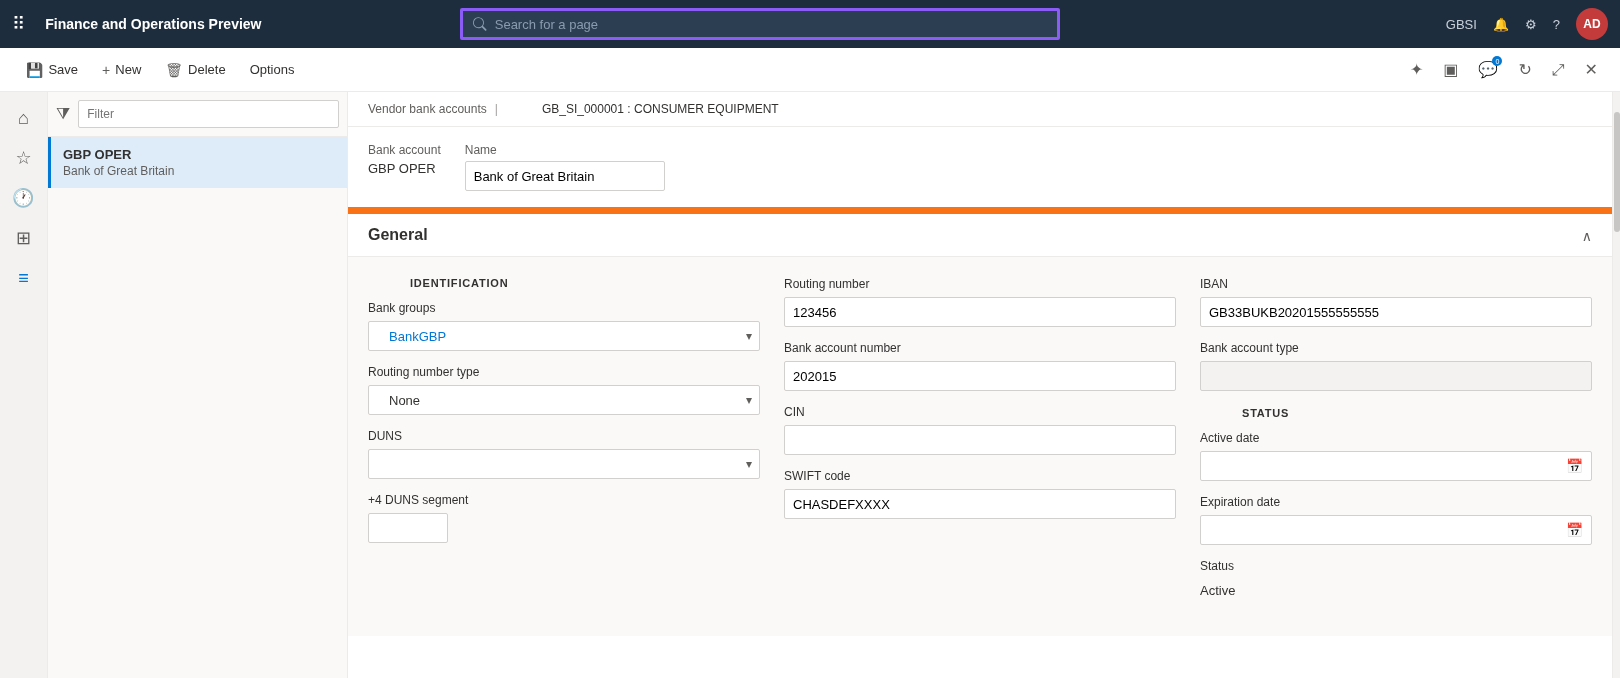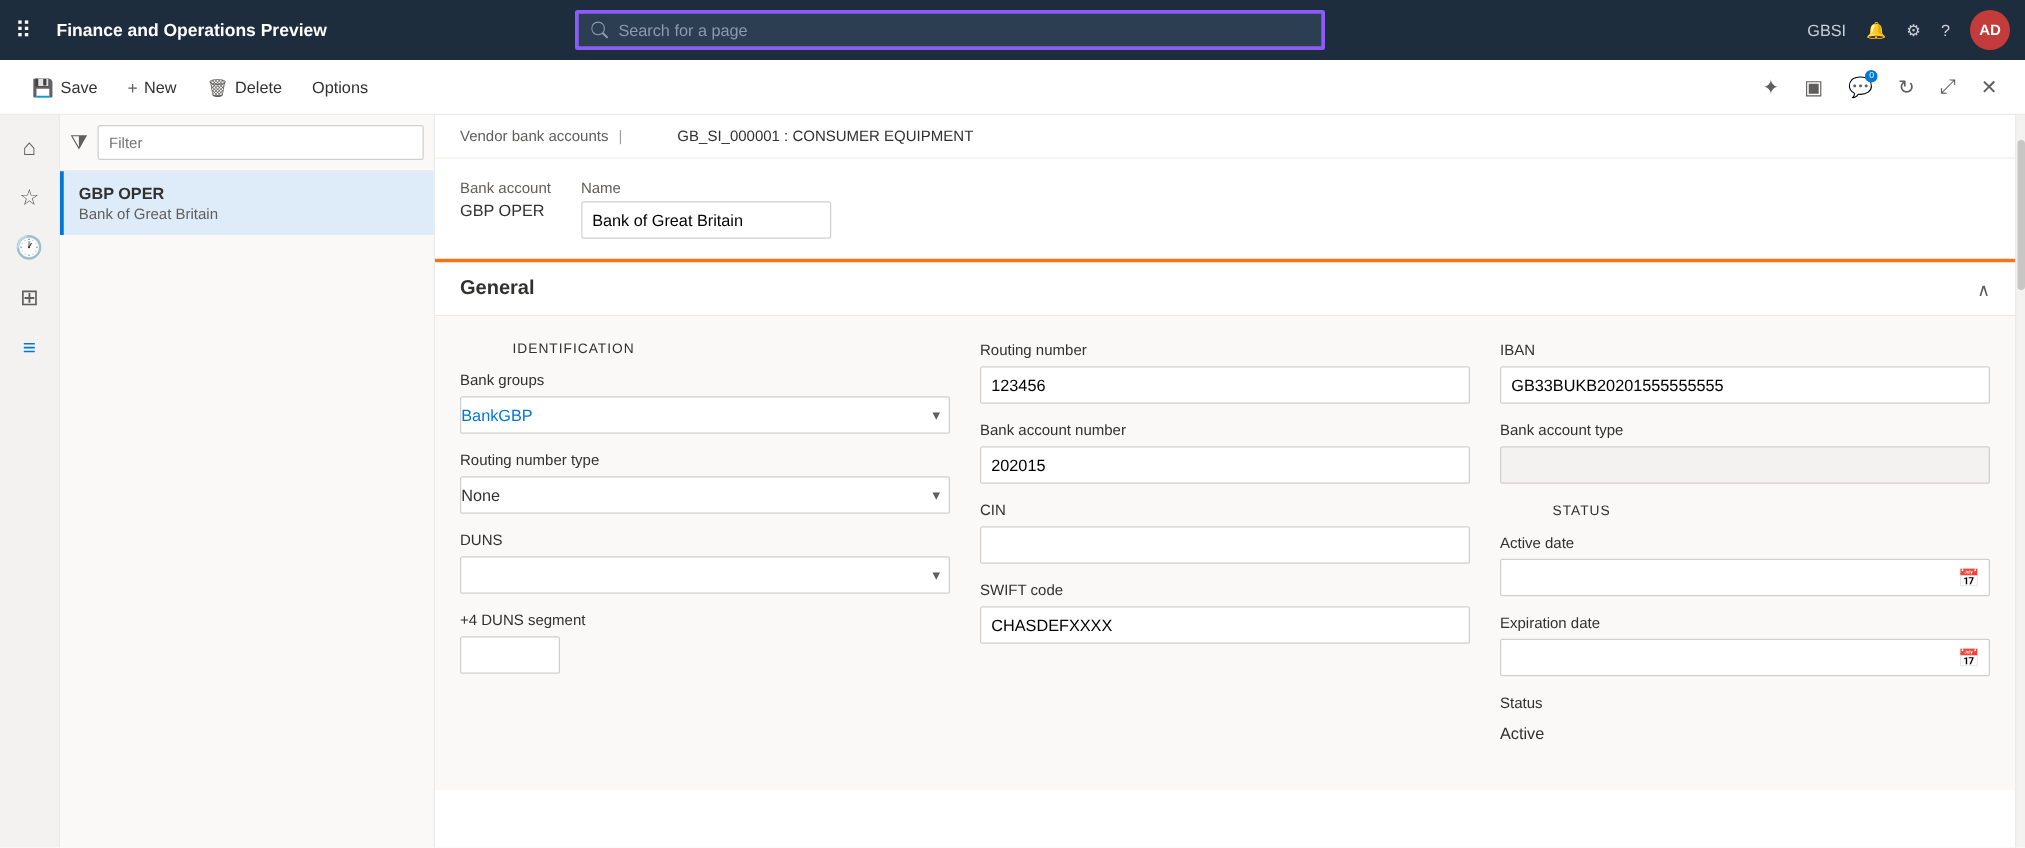--- a/index.html
+++ b/index.html
@@ -166,21 +166,21 @@
     .breadcrumb-sep { color: #a19f9d; }
     .breadcrumb-current { color: #323130; font-weight: 500; margin-left: 36px; }
 
     
     .bank-header {
       padding: 16px 20px;
       display: flex;
       gap: 24px;
       align-items: flex-start;
       background: white;
-      border-bottom: 3px solid #f97316;
+      border-bottom: 7px solid #f97316;
     }
     .field-group { display: flex; flex-direction: column; gap: 4px; }
     .field-label { font-size: 12px; color: #605e5c; }
     .field-value-static { font-size: 13px; color: #323130; font-weight: 500; }
     .field-input {
       height: 30px;
       border: 1px solid #d2d0ce;
       border-radius: 2px;
       padding: 0 8px;
       font-size: 13px;
@@ -224,21 +224,21 @@
     .form-input.readonly { background: #f3f2f1; color: #605e5c; cursor: not-allowed; }
     .form-select-wrapper {
       position: relative;
       display: flex;
       align-items: center;
     }
     .form-select {
       height: 30px;
       border: 1px solid #d2d0ce;
       border-radius: 2px;
-      padding: 0 28px 0 0;
+      padding: 0 28px 0 20px;
       font-size: 13px;
       background: white;
       outline: none;
       width: 100%;
       appearance: none;
       cursor: pointer;
       color: #0078d4;
     }
     .form-select.gray { color: #323130; }
     .select-chevron {
@@ -272,21 +272,21 @@
       width: 100%;
     }
     .calendar-icon {
       position: absolute;
       right: 8px;
       color: #605e5c;
       font-size: 14px;
       pointer-events: none;
     }
     .col-section-label {
-      font-weight: 400;
+      font-weight: 700;
       font-size: 11px;
       letter-spacing: 0.8px;
       text-transform: uppercase;
       color: #323130;
       margin-bottom: 12px;
       padding-left: 42px;
     }
 
     
     .detail-panel::-webkit-scrollbar { width: 6px; }

